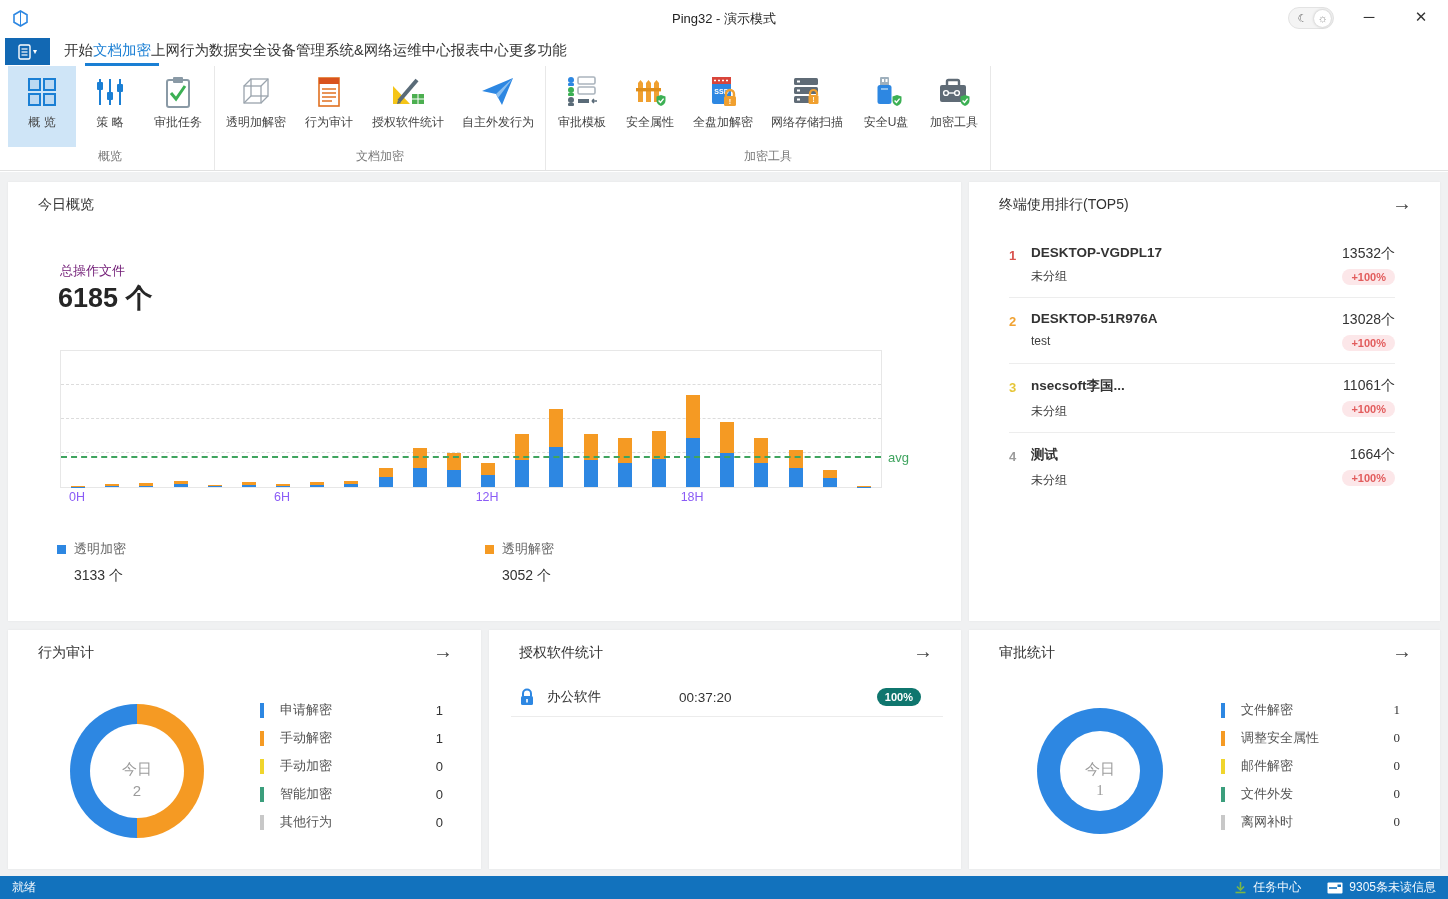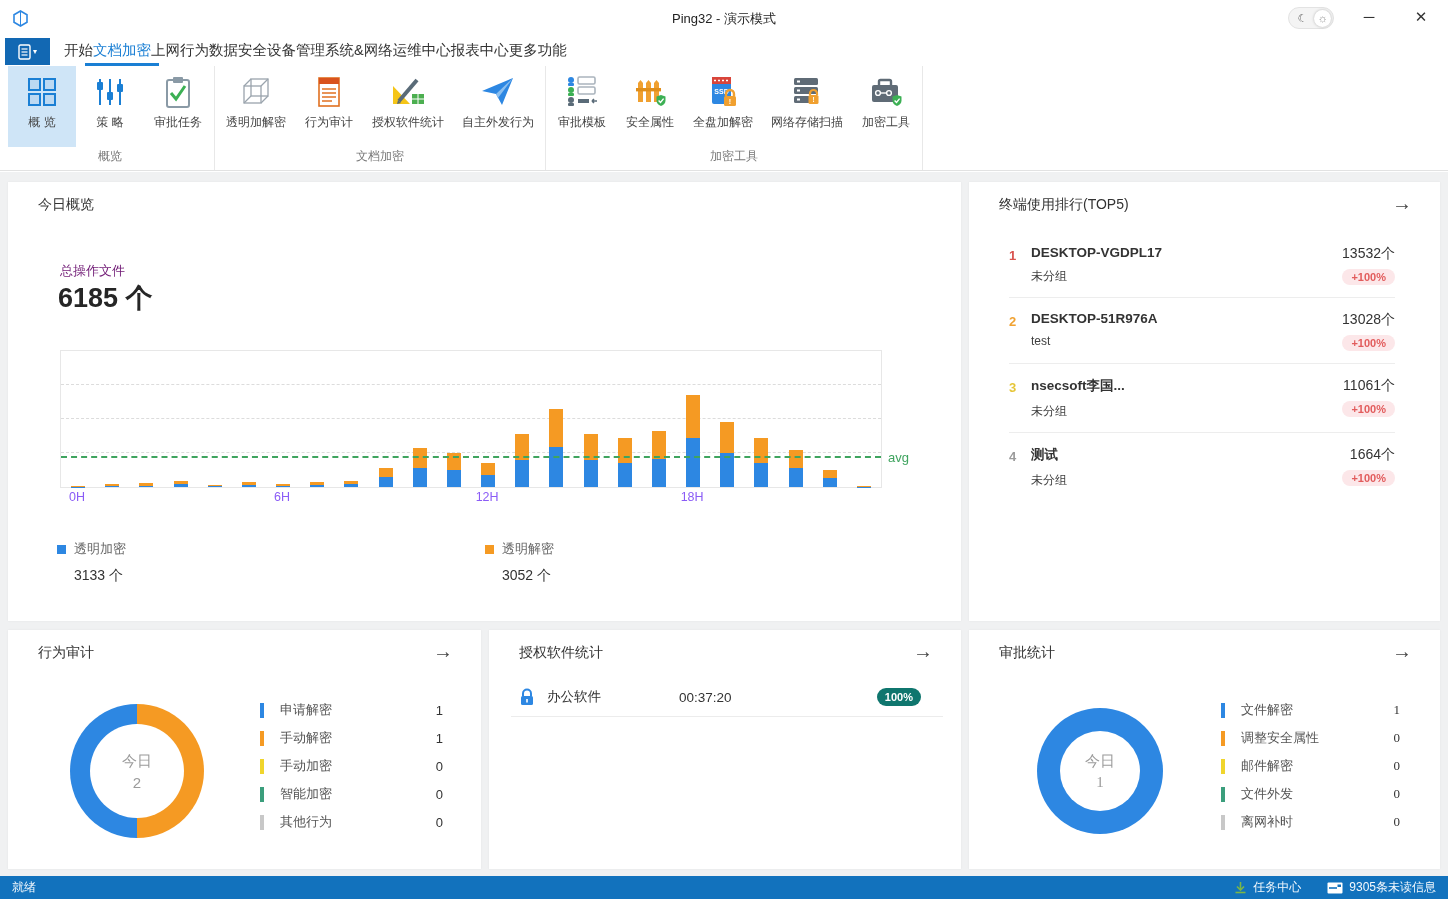--- a/index.html
+++ b/index.html
@@ -73,21 +73,21 @@
   .t5-main{flex:1;min-width:0;}
   .t5-name{font-size:13.5px;font-weight:bold;color:#333;}
   .t5-group{font-size:12px;color:#404040;margin-top:8px;}
   .t5-right{text-align:right;}
   .t5-count{font-size:14px;color:#333;}
   .t5-badge{display:inline-block;margin-top:6px;background:#fce7e9;color:#e25c5c;font-size:11px;font-weight:bold;padding:2px 9px;border-radius:10px;}
 
   
   .donut{position:absolute;border-radius:50%;}
   .donut-hole{position:absolute;background:#fff;border-radius:50%;}
-  .donut-center{position:absolute;left:0;top:0;width:100%;height:100%;display:flex;flex-direction:column;align-items:center;justify-content:center;gap:3px;font-size:15px;color:#9b9b9b;}
+  .donut-center{position:absolute;left:0;top:8px;width:100%;height:100%;display:flex;flex-direction:column;align-items:center;justify-content:center;gap:3px;font-size:15px;color:#9b9b9b;}
   .panel-legend{position:absolute;top:66px;}
   .pl-row{display:flex;align-items:center;height:28px;}
   .pl-bar{width:4px;height:15px;}
   .pl-label{margin-left:16px;font-size:13px;color:#555;}
   .pl-value{margin-left:auto;font-size:13px;color:#333;}
 
   
   #software-rows{position:absolute;left:22px;right:18px;top:48px;}
   .software-row{display:flex;align-items:center;height:38px;border-bottom:1px solid #ececec;cursor:pointer;}
   .sw-icon{width:20px;height:20px;margin-left:6px;}
@@ -324,20 +324,36 @@
                   <rect x="9" y="7.5" width="3" height="2"></rect>
                   <rect x="9" y="16.5" width="3" height="2"></rect>
                   <rect x="9" y="25.5" width="3" height="2"></rect>
                 </g>
                 <path d="M22,22 v-1.5 a3.5,3.5 0 0 1 7,0 V22" fill="none" stroke="#f0a030" stroke-width="2.2"></path>
                 <rect x="20.5" y="22" width="10" height="9" rx="1.5" fill="#f0a030"></rect>
                 <text x="25.5" y="29" font-size="6.5" font-weight="bold" fill="#fff" text-anchor="middle" font-family="Liberation Sans,sans-serif">!</text>
               </svg>
             </div>
             <div class="ribbon-label">网络存储扫描</div>
+          </div>
+          <div class="ribbon-item">
+            <div class="ribbon-icon">
+              <svg viewBox="0 0 38 38">
+                <rect x="13" y="4" width="9" height="9" rx="1" fill="#9fb0bd"></rect>
+                <g fill="#fff">
+                  <rect x="15" y="6" width="2" height="3"></rect>
+                  <rect x="18.5" y="6" width="2" height="3"></rect>
+                </g>
+                <rect x="10.5" y="12" width="14" height="19" rx="2.5" fill="#2d87e2"></rect>
+                <rect x="14" y="15" width="7" height="2" fill="#8cc0f0"></rect>
+                <path d="M30,22 l4.5,1.6 v4.2 q0,3.4 -4.5,5.2 q-4.5,-1.8 -4.5,-5.2 v-4.2 Z" fill="#3cb054"></path>
+                <polyline points="27.6,27.5 29.5,29.5 32.6,25.6" fill="none" stroke="#fff" stroke-width="1.4"></polyline>
+              </svg>
+            </div>
+            <div class="ribbon-label">安全U盘</div>
           </div>
           <div class="ribbon-item">
             <div class="ribbon-icon">
               <svg viewBox="0 0 38 38">
                 <rect x="12" y="7" width="12" height="7" rx="1.5" fill="none" stroke="#5f6b76" stroke-width="2.4"></rect>
                 <rect x="5" y="12" width="26" height="17" rx="2" fill="#5f6b76"></rect>
                 <circle cx="11" cy="20" r="2.4" fill="none" stroke="#fff" stroke-width="1.4"></circle>
                 <circle cx="22" cy="20" r="2.4" fill="none" stroke="#fff" stroke-width="1.4"></circle>
                 <line x1="13.4" y1="20" x2="19.6" y2="20" stroke="#fff" stroke-width="1.4"></line>
                 <path d="M30,22 l4.5,1.6 v4.2 q0,3.4 -4.5,5.2 q-4.5,-1.8 -4.5,-5.2 v-4.2 Z" fill="#3cb054"></path>

